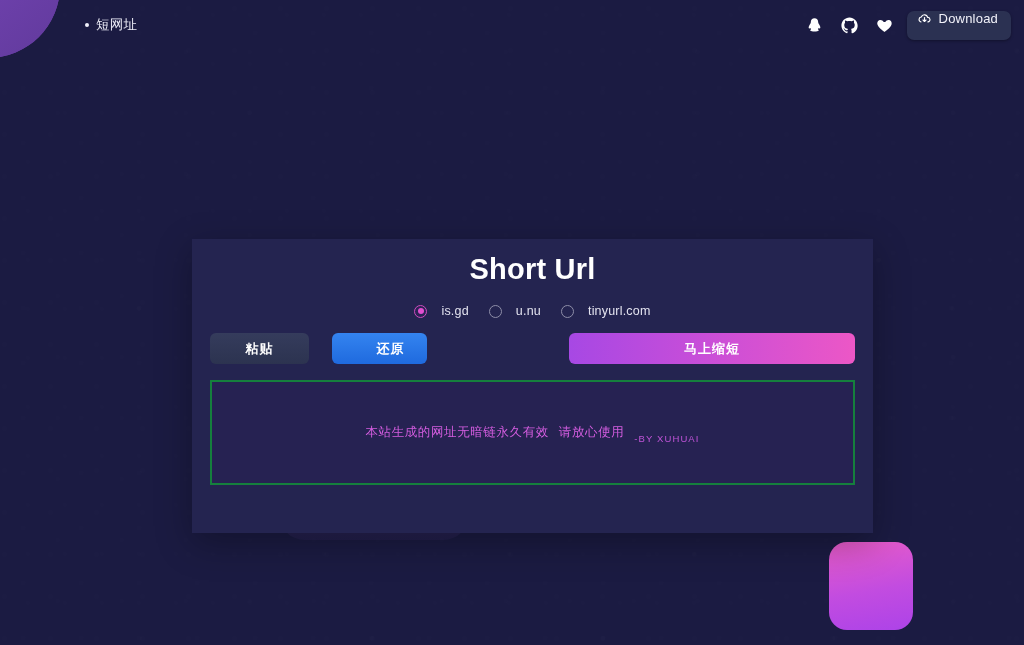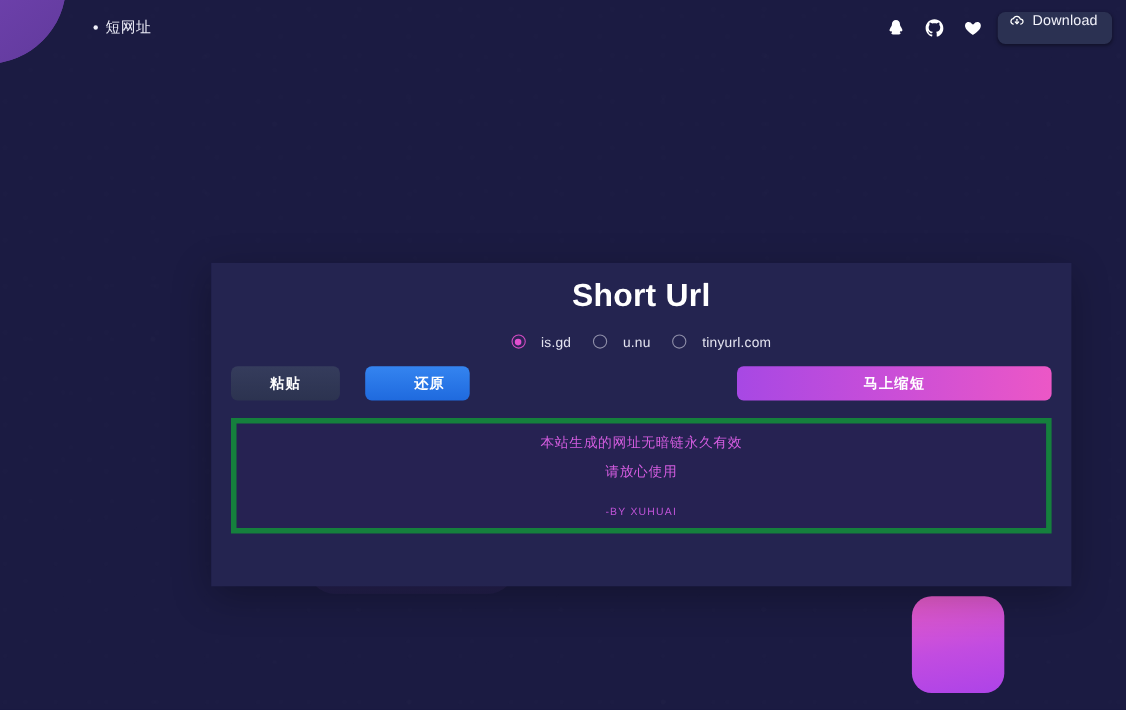--- a/index.html
+++ b/index.html
@@ -136,21 +136,21 @@
     font-size: 13px;
     color: #f2f2fa;
     letter-spacing: .2px;
   }
 
   
   .card {
     position: absolute;
     left: 192px;
     top: 239px;
-    width: 782px;
+    width: 681px;
     height: 294px;
     background: #242450;
     box-shadow: 0 10px 34px rgba(0,0,0,.30);
     z-index: 3;
   }
   .card-title {
     text-align: center;
     font-size: 29px;
     font-weight: bold;
     color: #ffffff;
@@ -161,20 +161,21 @@
   
   .radio-row {
     display: flex;
     justify-content: center;
     align-items: center;
     gap: 20px;
     margin-top: 18px;
   }
   .radio-item {
     display: flex;
+    align-items: center;
     gap: 14px;
     cursor: pointer;
     user-select: none;
   }
   .radio-mark {
     width: 13px;
     height: 13px;
     border-radius: 50%;
     border: 1px solid #8e8ea8;
     box-sizing: border-box;
@@ -262,24 +263,23 @@
   .btn-shorten {
     width: 286px;
     background: linear-gradient(90deg, #a748e4 0%, #c94ed8 48%, #ec57c6 100%);
   }
 
   
   .notice {
     margin: 16px 18px 0 18px;
     height: 105px;
     box-sizing: border-box;
-    border: 5px solid #15803d;
+    border: 2px solid #15803d;
     background: #262252;
     display: flex;
-    flex-direction: column;
     align-items: center;
     justify-content: center;
     gap: 10px;
   }
   .notice-line {
     font-size: 12.5px;
     color: #d45de0;
     letter-spacing: .6px;
   }
   .notice-author {

